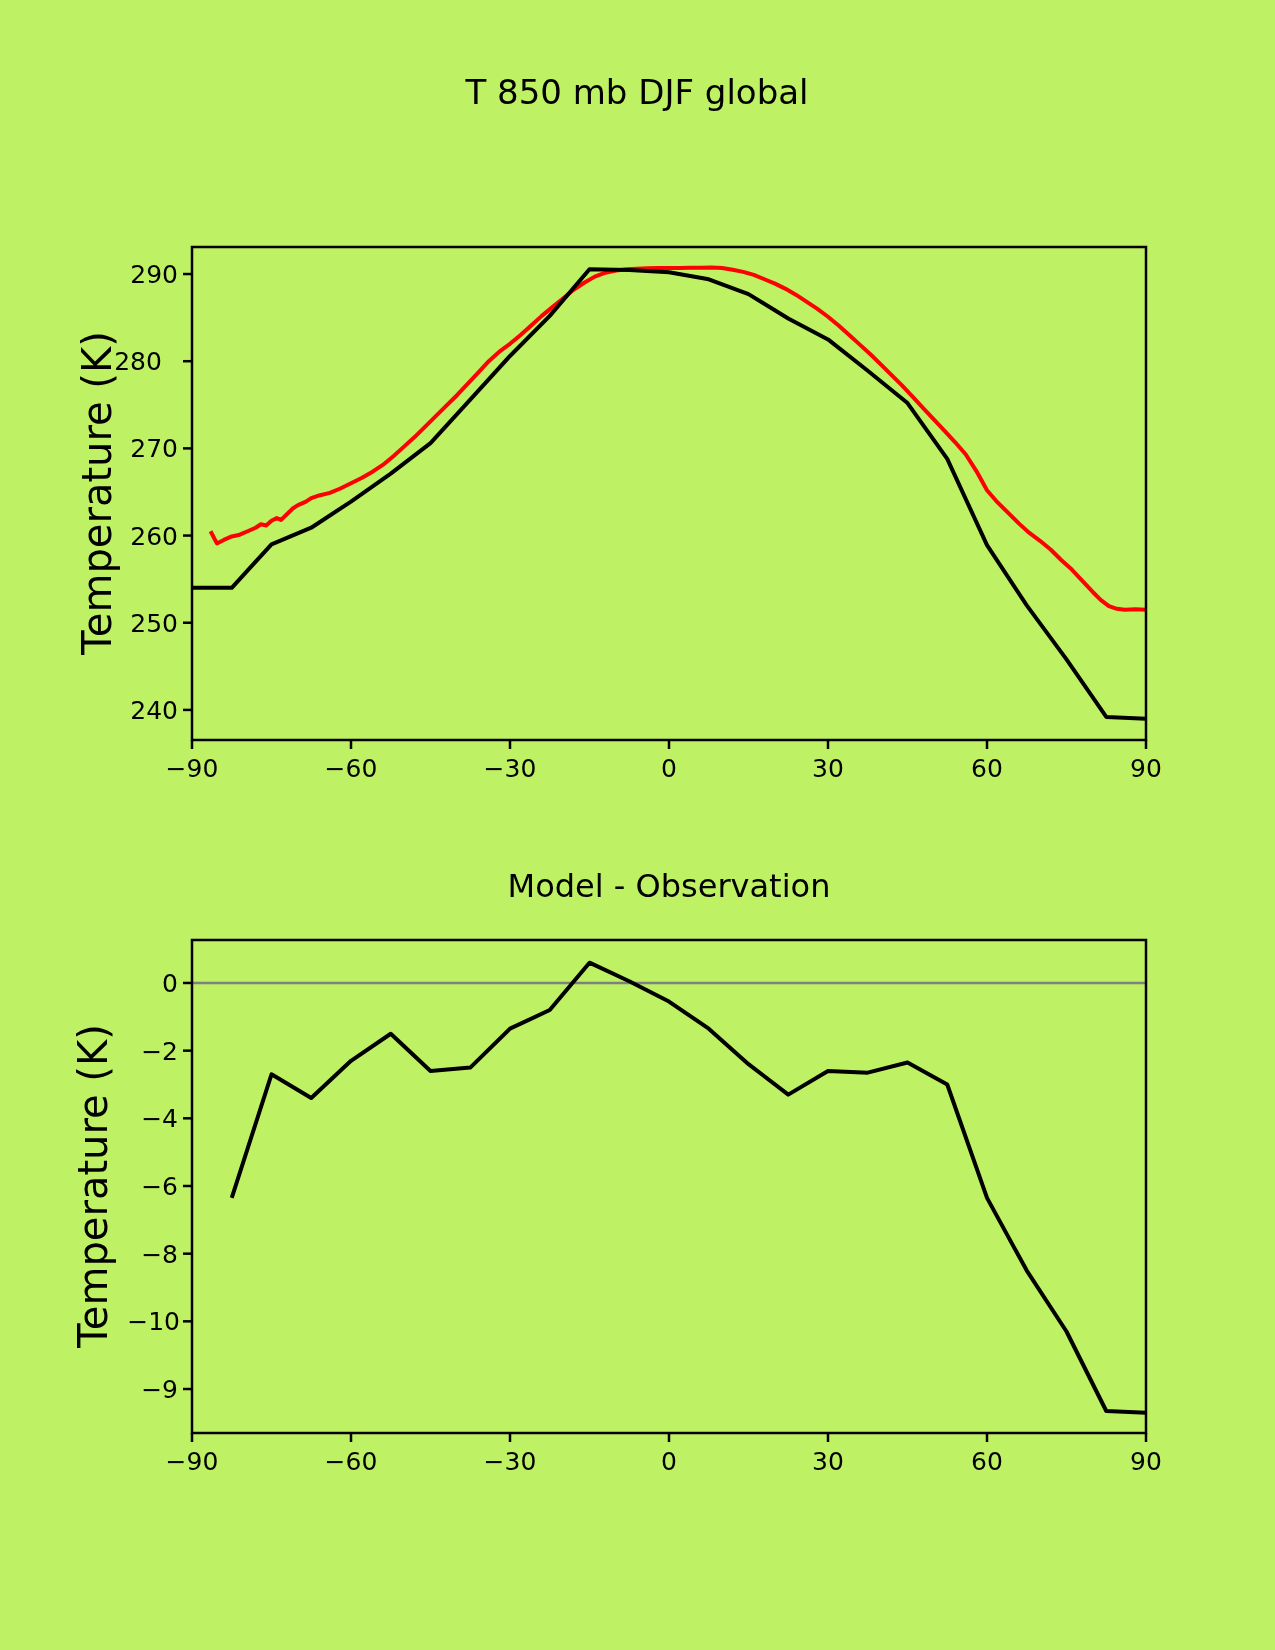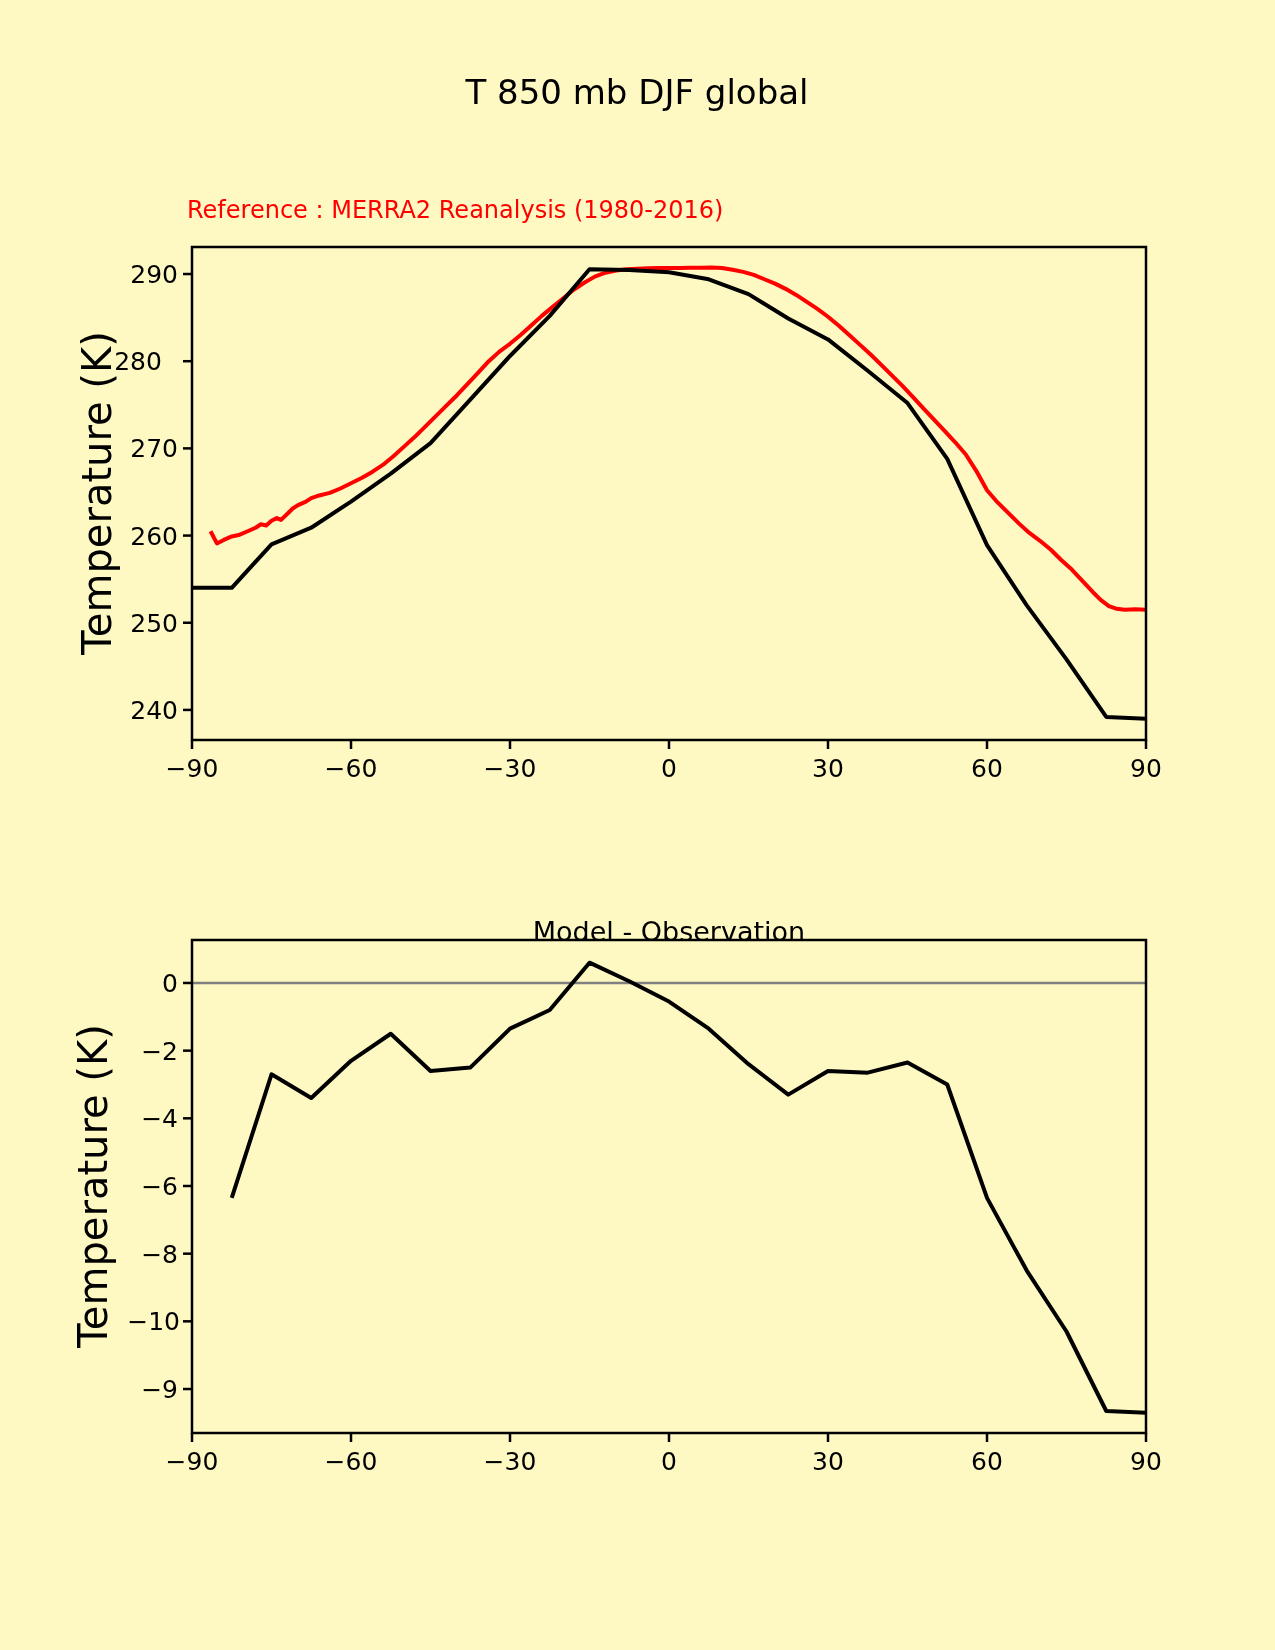--- a/index.html
+++ b/index.html
@@ -5,21 +5,21 @@
   html, body {
     margin: 0;
     padding: 0;
     background: #ffffff;
     font-family: "DejaVu Sans", "Liberation Sans", sans-serif;
   }
   #figure {
     position: relative;
     width: 1275px;
     height: 1650px;
-    background: #fef9c3;
+    background: #bef264;
     overflow: hidden;
   }
   #chart-canvas {
     position: absolute;
     left: 0;
     top: 0;
   }
   .fig-title {
     position: absolute;
     top: 72px;
@@ -32,24 +32,24 @@
   .subtitle {
     position: absolute;
     left: 187px;
     font-size: 24px;
     white-space: nowrap;
   }
   .subtitle.test { top: 161px; color: #000000; }
   .subtitle.reference { top: 196px; color: #ff0000; }
   .subplot-title {
     position: absolute;
-    top: 916px;
+    top: 867px;
     left: 669px;
     transform: translateX(-50%);
-    font-size: 27px;
+    font-size: 32px;
     color: #000000;
     white-space: nowrap;
   }
   .ylabel {
     position: absolute;
     font-size: 40px;
     color: #000000;
     white-space: nowrap;
     transform: translate(-50%, -50%) rotate(-90deg);
   }
@@ -106,21 +106,20 @@
       <line x1="192" y1="1118.3191489361702" x2="183" y2="1118.3191489361702" stroke="#000000" stroke-width="2.5"></line>
       <line x1="192" y1="1185.9924502402196" x2="183" y2="1185.9924502402196" stroke="#000000" stroke-width="2.5"></line>
       <line x1="192" y1="1253.665751544269" x2="183" y2="1253.665751544269" stroke="#000000" stroke-width="2.5"></line>
       <line x1="192" y1="1321.3390528483185" x2="183" y2="1321.3390528483185" stroke="#000000" stroke-width="2.5"></line>
       <line x1="192" y1="1389.0123541523678" x2="183" y2="1389.0123541523678" stroke="#000000" stroke-width="2.5"></line>
     </svg>
 
   <div class="fig-title">T 850 mb DJF global</div>
 
 
-  <div class="subtitle reference">Reference : MERRA2 Reanalysis (1980-2016)</div>
 
   <div class="ylabel top">Temperature (K)</div>
 
   <div class="subplot-title">Model - Observation</div>
 
   <div class="ylabel bottom">Temperature (K)</div>
 
   <div id="tick-layer">
       <div class="tick-label x" style="left: 192px; top: 754px;">−90</div>
       <div class="tick-label x" style="left: 351px; top: 754px;">−60</div>

